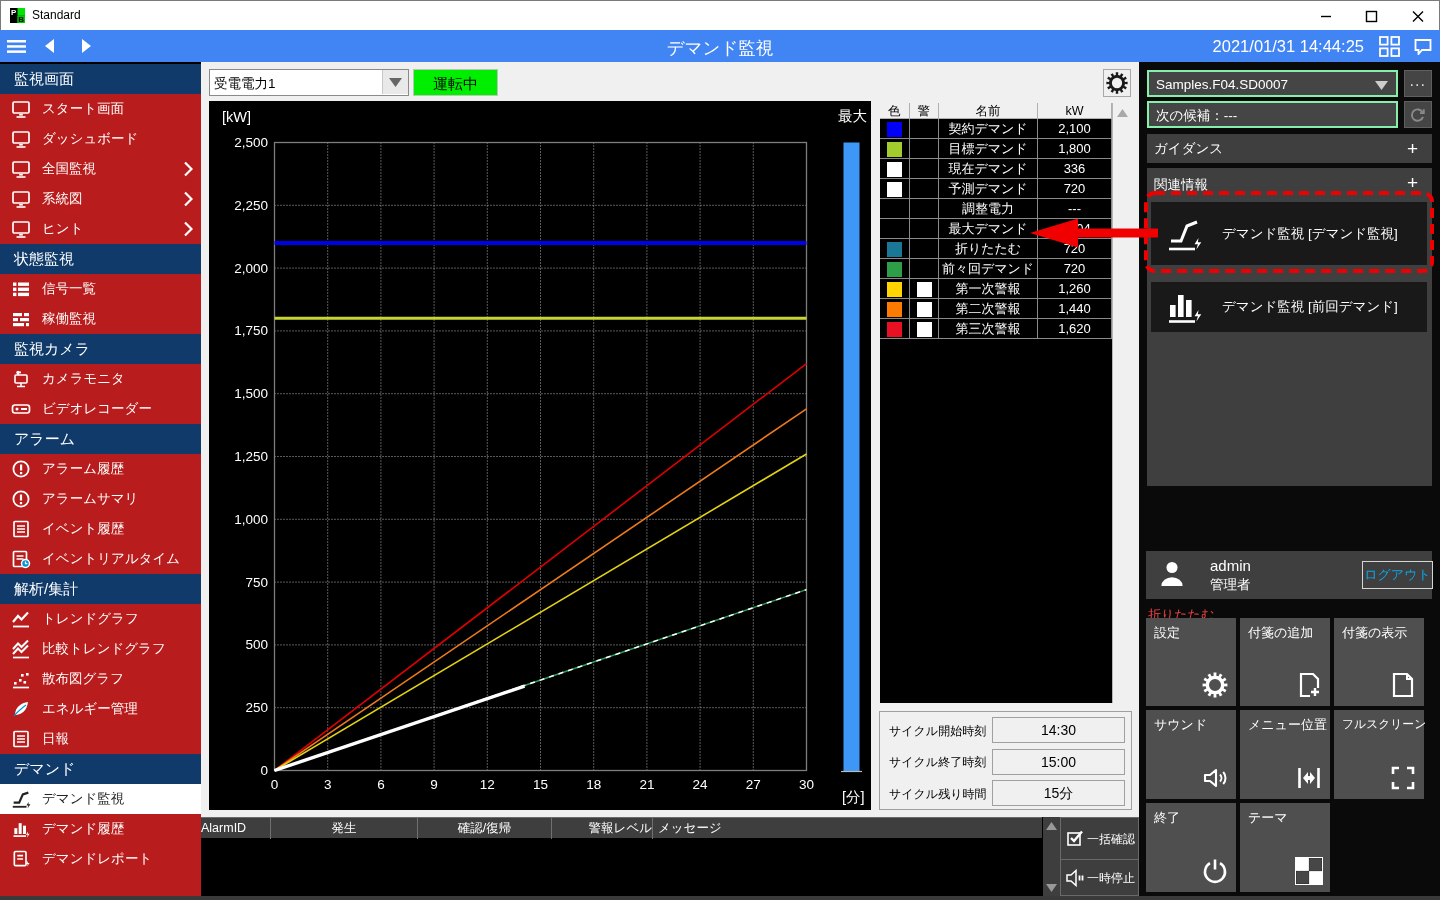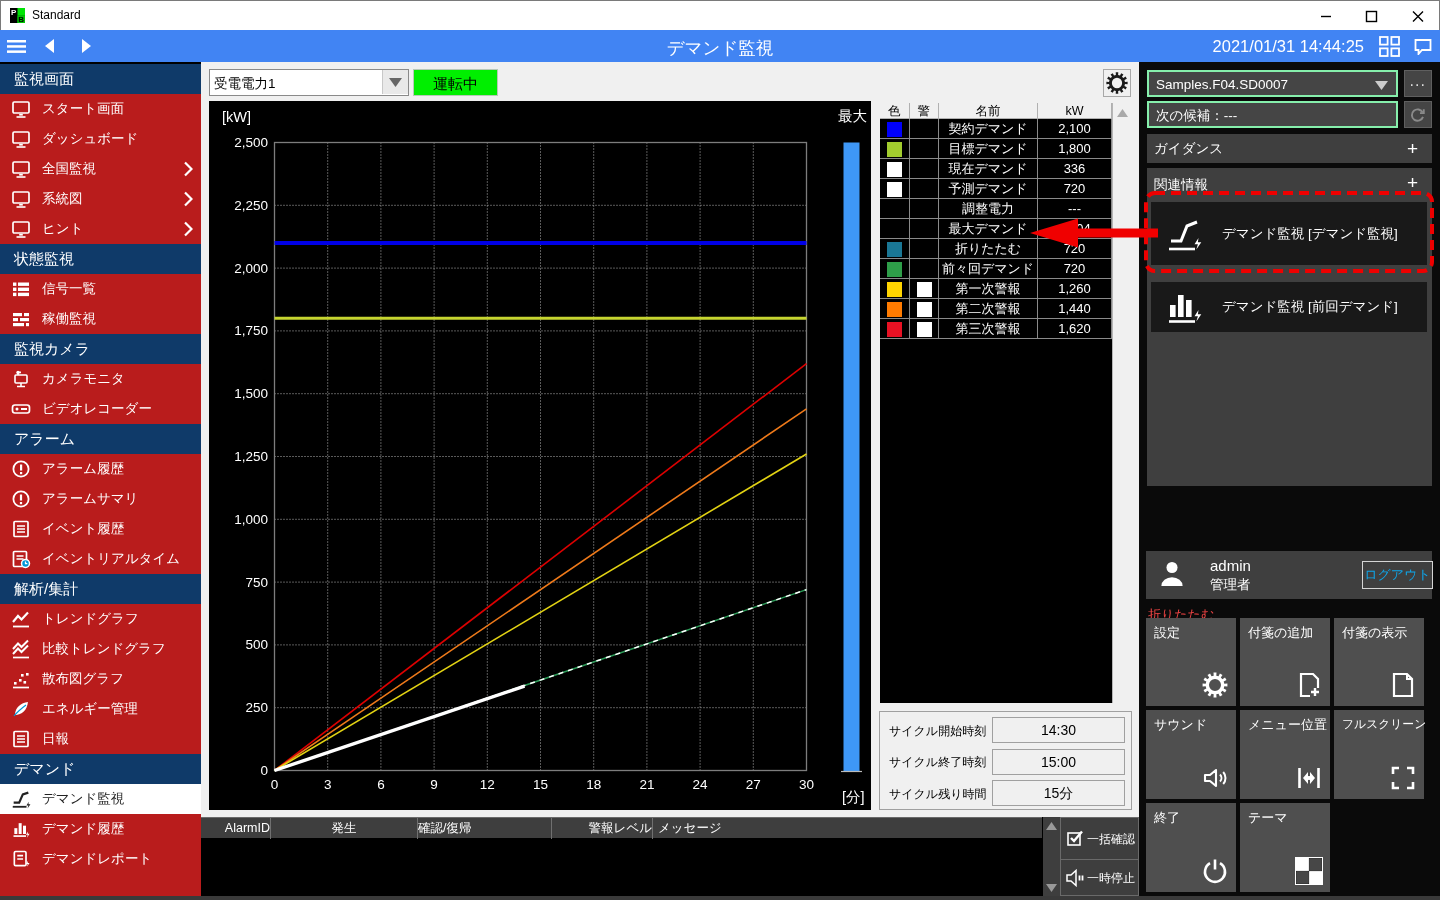--- a/index.html
+++ b/index.html
@@ -505,23 +505,23 @@
  <div id="cyc">
    <div class="cylab" style="top:11px">サイクル開始時刻</div>
         <div class="cyval" style="top:5px">14:30</div>
    <div class="cylab" style="top:42px">サイクル終了時刻</div>
         <div class="cyval" style="top:36.5px">15:00</div>
    <div class="cylab" style="top:74px">サイクル残り時間</div>
         <div class="cyval" style="top:68px">15分</div>
  </div>
  <div id="alarm">
    <div id="ahead">
-     <div class="ah" style="left:0;width:70px;text-align:right">AlarmID</div>
+     <div class="ah" style="left:0;width:70px;text-align:left">AlarmID</div>
      <div class="ah" style="left:70px;width:147px;text-align:center">発生</div>
-     <div class="ah" style="left:217px;width:134px;">確認/復帰</div>
+     <div class="ah" style="left:217px;width:134px;text-align:center">確認/復帰</div>
      <div class="ah" style="left:351px;width:101px;text-align:right">警報レベル</div>
      <div class="ah" style="left:452px;width:389px;border-right:none;padding-left:5px">メッセージ</div>
    </div>
    <div id="ascroll">
      <svg style="position:absolute;left:3px;top:5px" width="11" height="8" viewBox="0 0 11 8">
             <path d="M5.5 0 L11 8 H0 Z" fill="#999"></path>
           </svg>
      <svg style="position:absolute;left:3px;bottom:4px" width="11" height="8" viewBox="0 0 11 8">
             <path d="M5.5 8 L11 0 H0 Z" fill="#999"></path>
           </svg>

